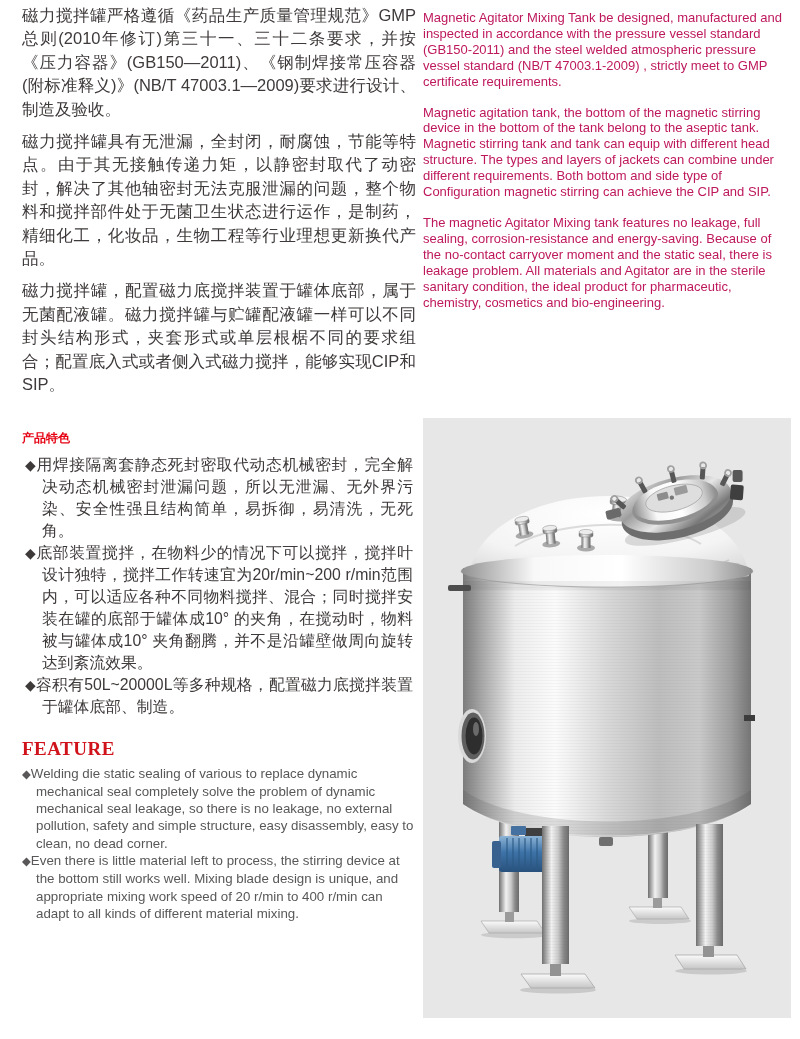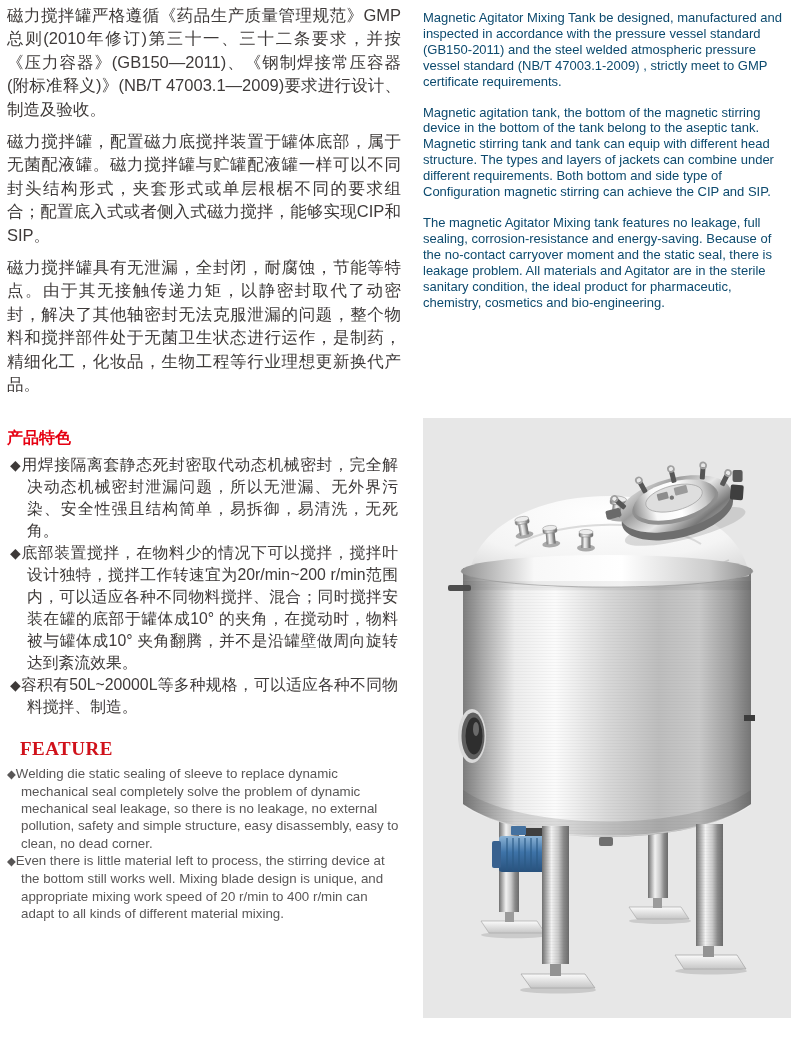--- a/index.html
+++ b/index.html
@@ -3,67 +3,67 @@
 <meta charset="utf-8">
 <style>
   html,body{margin:0;padding:0;}
   body{
     width:800px;height:1039px;background:#ffffff;position:relative;overflow:hidden;
     font-family:"Liberation Sans","DejaVu Sans",sans-serif;
     -webkit-font-smoothing:antialiased;
   }
   .page{position:absolute;inset:0;}
   
-  .col-left{position:absolute;left:7px;top:4px;width:394px;}
+  .col-left{position:absolute;left:22px;top:4px;width:394px;}
   .zh-p{
     font-size:16.5px;line-height:23.4px;color:#3e3a39;margin:0 0 9px;
     text-align:justify;overflow-wrap:anywhere;
   }
   .zh-feat-title{
-    margin:31px 0 6px;font-size:16px;font-weight:bold;color:#e60012;line-height:20px;
+    margin:31px 0 6px;font-size:12px;font-weight:bold;color:#e60012;line-height:20px;
   }
   .zh-list{list-style:none;margin:3px;padding:0;font-size:15.8px;line-height:22px;color:#3e3a39;text-align:justify;overflow-wrap:anywhere;}
   .zh-list li{padding-left:17px;text-indent:-17px;}
   .blt{display:inline;}
   .zh-list .blt{font-size:14px;}
   .en-feat-title{
-    margin:20px 13px 5px;
+    margin:20px 0 5px;
     font-family:"Liberation Serif","DejaVu Serif",serif;
     font-weight:bold;font-size:19px;color:#d0121b;letter-spacing:.5px;line-height:22px;
   }
   .en-list{list-style:none;margin:0;padding:0;font-size:13.3px;line-height:17.3px;color:#595757;}
   .en-list li{padding-left:14px;text-indent:-14px;}
   .en-list .blt{font-size:11.5px;}
   
   .col-right{position:absolute;left:423px;top:10px;width:366px;}
-  .en-p{font-size:13px;line-height:15.9px;color:#0c4a6e;margin:0 0 15px;}
+  .en-p{font-size:13px;line-height:15.9px;color:#be185d;margin:0 0 15px;}
   
   .photo{position:absolute;left:423px;top:418px;width:368px;height:600px;background:#e7e7e7;}
   .photo svg{display:block;}
 </style>
 </head>
 <body>
 
 <div class="page">
 
   <div class="col-left">
     <p class="zh-p">磁力搅拌罐严格遵循《药品生产质量管理规范》GMP总则(2010年修订)第三十一、三十二条要求，并按《压力容器》(GB150—2011)、《钢制焊接常压容器(附标准释义)》(NB/T 47003.1—2009)要求进行设计、制造及验收。</p>
+    <p class="zh-p">磁力搅拌罐具有无泄漏，全封闭，耐腐蚀，节能等特点。由于其无接触传递力矩，以静密封取代了动密封，解决了其他轴密封无法克服泄漏的问题，整个物料和搅拌部件处于无菌卫生状态进行运作，是制药，精细化工，化妆品，生物工程等行业理想更新换代产品。</p>
     <p class="zh-p">磁力搅拌罐，配置磁力底搅拌装置于罐体底部，属于无菌配液罐。磁力搅拌罐与贮罐配液罐一样可以不同封头结构形式，夹套形式或单层根椐不同的要求组合；配置底入式或者侧入式磁力搅拌，能够实现CIP和SIP。</p>
-    <p class="zh-p">磁力搅拌罐具有无泄漏，全封闭，耐腐蚀，节能等特点。由于其无接触传递力矩，以静密封取代了动密封，解决了其他轴密封无法克服泄漏的问题，整个物料和搅拌部件处于无菌卫生状态进行运作，是制药，精细化工，化妆品，生物工程等行业理想更新换代产品。</p>
 
     <h3 class="zh-feat-title">产品特色</h3>
     <ul class="zh-list">
       <li><span class="blt">◆</span><span>用焊接隔离套静态死封密取代动态机械密封，完全解决动态机械密封泄漏问题，所以无泄漏、无外界污染、安全性强且结构简单，易拆御，易清洗，无死角。</span></li>
       <li><span class="blt">◆</span><span>底部装置搅拌，在物料少的情况下可以搅拌，搅拌叶设计独特，搅拌工作转速宜为20r/min~200 r/min范围内，可以适应各种不同物料搅拌、混合；同时搅拌安装在罐的底部于罐体成10° 的夹角，在搅动时，物料被与罐体成10° 夹角翻腾，并不是沿罐壁做周向旋转达到紊流效果。</span></li>
-      <li><span class="blt">◆</span><span>容积有50L~20000L等多种规格，可以适应各种不同物料搅拌、制造。</span></li>
+      <li><span class="blt">◆</span><span>容积有50L~20000L等多种规格，配置磁力底搅拌装置于罐体底部、制造。</span></li>
     </ul>
 
     <h3 class="en-feat-title">FEATURE</h3>
     <ul class="en-list">
-      <li><span class="blt">◆</span><span>Welding die static sealing of sleeve to replace dynamic mechanical seal completely solve the problem of dynamic mechanical seal leakage, so there is no leakage, no external pollution, safety and simple structure, easy disassembly, easy to clean, no dead corner.</span></li>
+      <li><span class="blt">◆</span><span>Welding die static sealing of various to replace dynamic mechanical seal completely solve the problem of dynamic mechanical seal leakage, so there is no leakage, no external pollution, safety and simple structure, easy disassembly, easy to clean, no dead corner.</span></li>
       <li><span class="blt">◆</span><span>Even there is little material left to process, the stirring device at the bottom still works well. Mixing blade design is unique, and appropriate mixing work speed of 20 r/min to 400 r/min can adapt to all kinds of different material mixing.</span></li>
     </ul>
   </div>
 
   <div class="col-right">
     <p class="en-p">Magnetic Agitator Mixing Tank be designed, manufactured and inspected in accordance with the pressure vessel standard (GB150-2011) and the steel welded atmospheric pressure vessel standard (NB/T 47003.1-2009) , strictly meet to GMP certificate requirements.</p>
     <p class="en-p">Magnetic agitation tank, the bottom of the magnetic stirring device in the bottom of the tank belong to the aseptic tank. Magnetic stirring tank and tank can equip with different head structure. The types and layers of jackets can combine under different requirements. Both bottom and side type of Configuration magnetic stirring can achieve the CIP and SIP.</p>
     <p class="en-p">The magnetic Agitator Mixing tank features no leakage, full sealing, corrosion-resistance and energy-saving. Because of the no-contact carryover moment and the static seal, there is leakage problem. All materials and Agitator are in the sterile sanitary condition, the ideal product for pharmaceutic, chemistry, cosmetics and bio-engineering.</p>
   </div>
 

